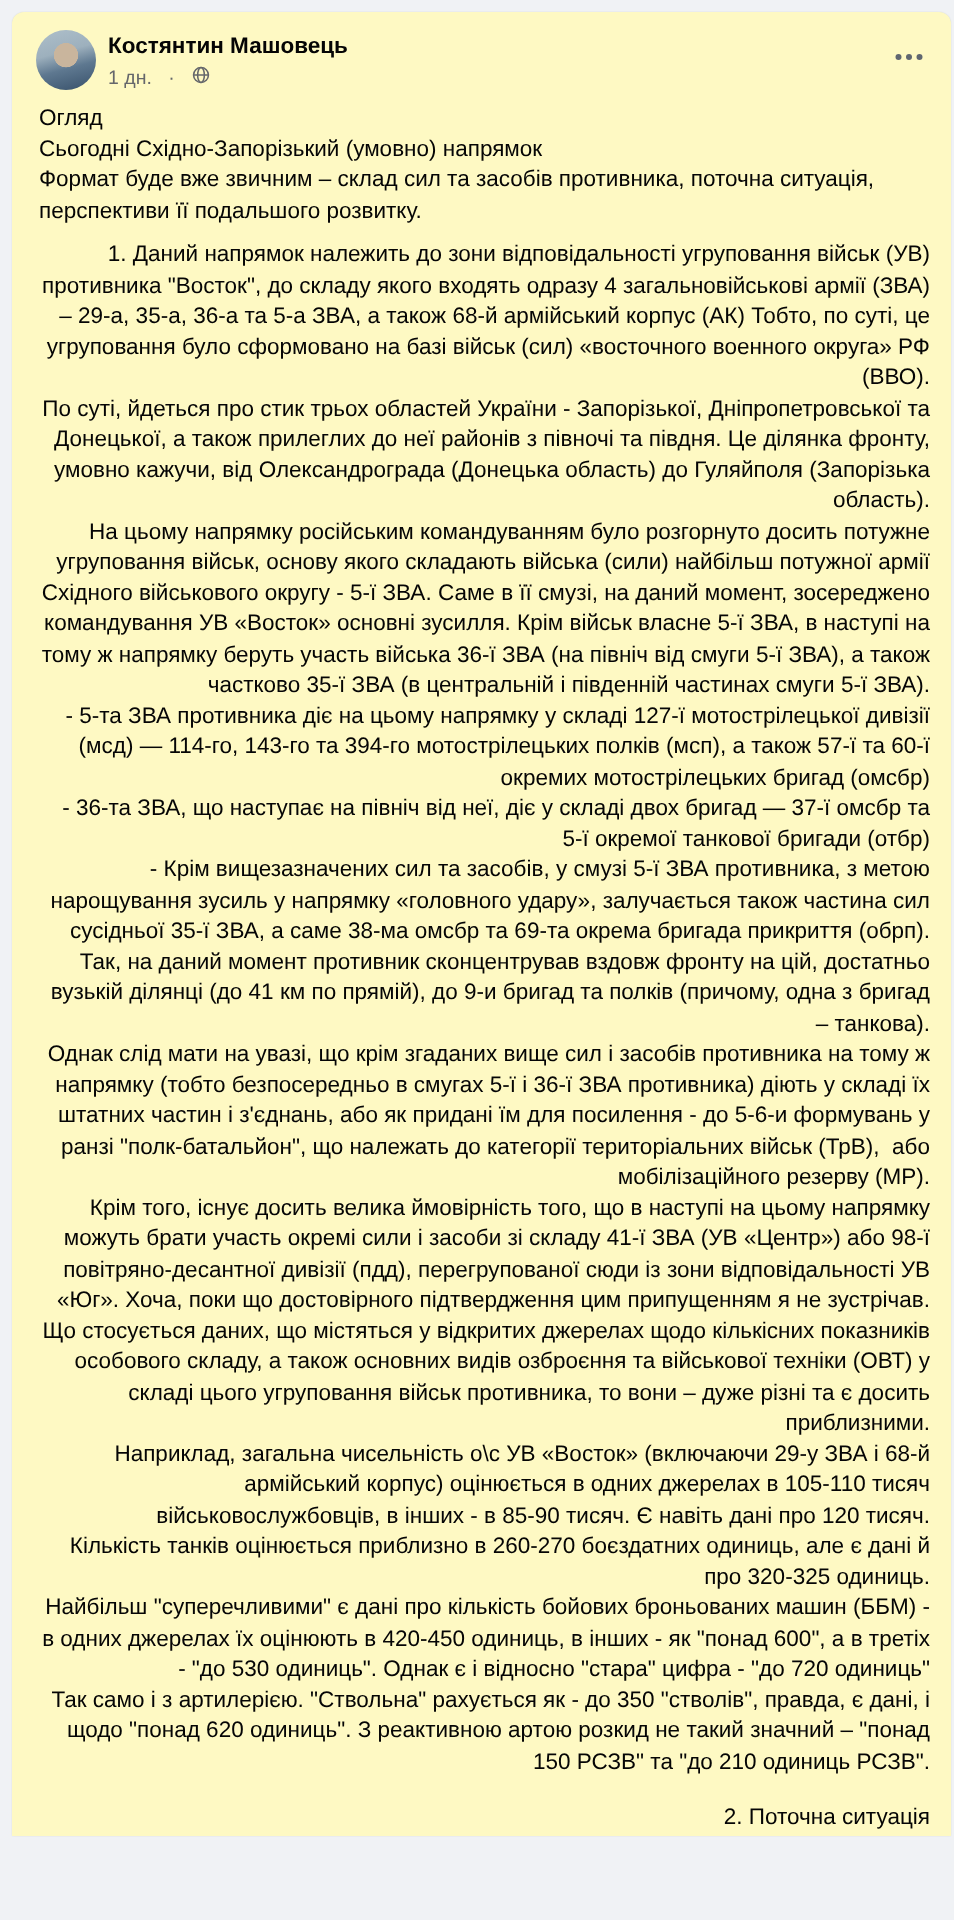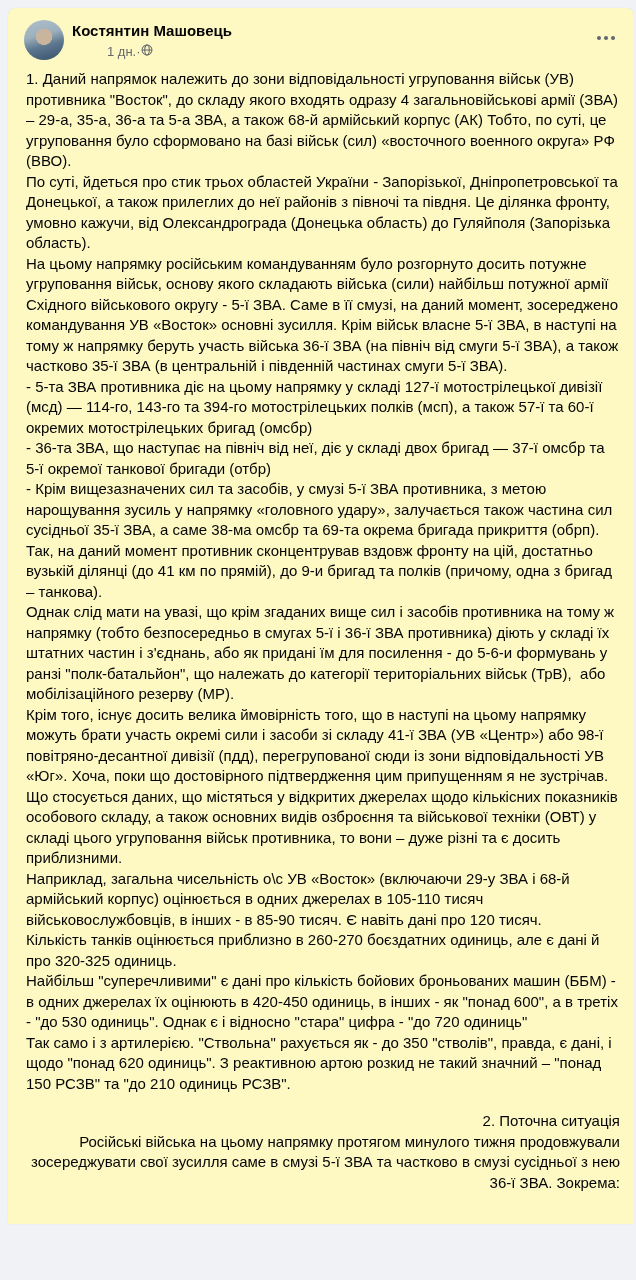--- a/index.html
+++ b/index.html
@@ -38,26 +38,25 @@
   .author-name {
     font-size: 15px;
     font-weight: 700;
     color: #050505;
     line-height: 19px;
     cursor: pointer;
   }
   .post-meta {
     display: flex;
     align-items: center;
-    gap: 0;
+    gap: 11px;
     margin-top: 3px;
     font-size: 13px;
     color: #65676b;
     line-height: 16px;
-    margin-left: 35px;
   }
   .globe-icon { display: inline-block; margin-top: 1px; }
   .more-button {
     position: absolute;
     top: 14px; right: 12px;
     width: 32px; height: 32px;
     border-radius: 50%;
     display: flex;
     align-items: center;
     justify-content: center;
@@ -106,20 +105,23 @@
     </div>
 
     <div class="more-button">
       <span class="dot"></span>
       <span class="dot"></span>
       <span class="dot"></span>
     </div>
   </div>
 
   <div class="post-body">
+    <div class="para">Огляд
+Сьогодні Східно-Запорізький (умовно) напрямок
+Формат буде вже звичним – склад сил та засобів противника, поточна ситуація, перспективи її подальшого розвитку.</div>
     <div class="para">1. Даний напрямок належить до зони відповідальності угруповання військ (УВ) противника "Восток", до складу якого входять одразу 4 загальновійськові армії (ЗВА) – 29-а, 35-а, 36-а та 5-а ЗВА, а також 68-й армійський корпус (АК) Тобто, по суті, це угруповання було сформовано на базі військ (сил) «восточного военного округа» РФ (ВВО).
 По суті, йдеться про стик трьох областей України - Запорізької, Дніпропетровської та Донецької, а також прилеглих до неї районів з півночі та півдня. Це ділянка фронту, умовно кажучи, від Олександрограда (Донецька область) до Гуляйполя (Запорізька область).
 На цьому напрямку російським командуванням було розгорнуто досить потужне угруповання військ, основу якого складають війська (сили) найбільш потужної армії Східного військового округу - 5-ї ЗВА. Саме в її смузі, на даний момент, зосереджено командування УВ «Восток» основні зусилля. Крім військ власне 5-ї ЗВА, в наступі на тому ж напрямку беруть участь війська 36-ї ЗВА (на північ від смуги 5-ї ЗВА), а також частково 35-ї ЗВА (в центральній і південній частинах смуги 5-ї ЗВА).
 - 5-та ЗВА противника діє на цьому напрямку у складі 127-ї мотострілецької дивізії (мсд) — 114-го, 143-го та 394-го мотострілецьких полків (мсп), а також 57-ї та 60-ї окремих мотострілецьких бригад (омсбр)
 - 36-та ЗВА, що наступає на північ від неї, діє у складі двох бригад — 37-ї омсбр та 5-ї окремої танкової бригади (отбр)
 - Крім вищезазначених сил та засобів, у смузі 5-ї ЗВА противника, з метою нарощування зусиль у напрямку «головного удару», залучається також частина сил сусідньої 35-ї ЗВА, а саме 38-ма омсбр та 69-та окрема бригада прикриття (обрп).
 Так, на даний момент противник сконцентрував вздовж фронту на цій, достатньо вузькій ділянці (до 41 км по прямій), до 9-и бригад та полків (причому, одна з бригад – танкова).
 Однак слід мати на увазі, що крім згаданих вище сил і засобів противника на тому ж напрямку (тобто безпосередньо в смугах 5-ї і 36-ї ЗВА противника) діють у складі їх штатних частин і з'єднань, або як придані їм для посилення - до 5-6-и формувань у ранзі "полк-батальйон", що належать до категорії територіальних військ (ТрВ),  або мобілізаційного резерву (МР).
 Крім того, існує досить велика ймовірність того, що в наступі на цьому напрямку можуть брати участь окремі сили і засоби зі складу 41-ї ЗВА (УВ «Центр») або 98-ї повітряно-десантної дивізії (пдд), перегрупованої сюди із зони відповідальності УВ «Юг». Хоча, поки що достовірного підтвердження цим припущенням я не зустрічав.
 Що стосується даних, що містяться у відкритих джерелах щодо кількісних показників особового складу, а також основних видів озброєння та військової техніки (ОВТ) у складі цього угруповання військ противника, то вони – дуже різні та є досить приблизними.

